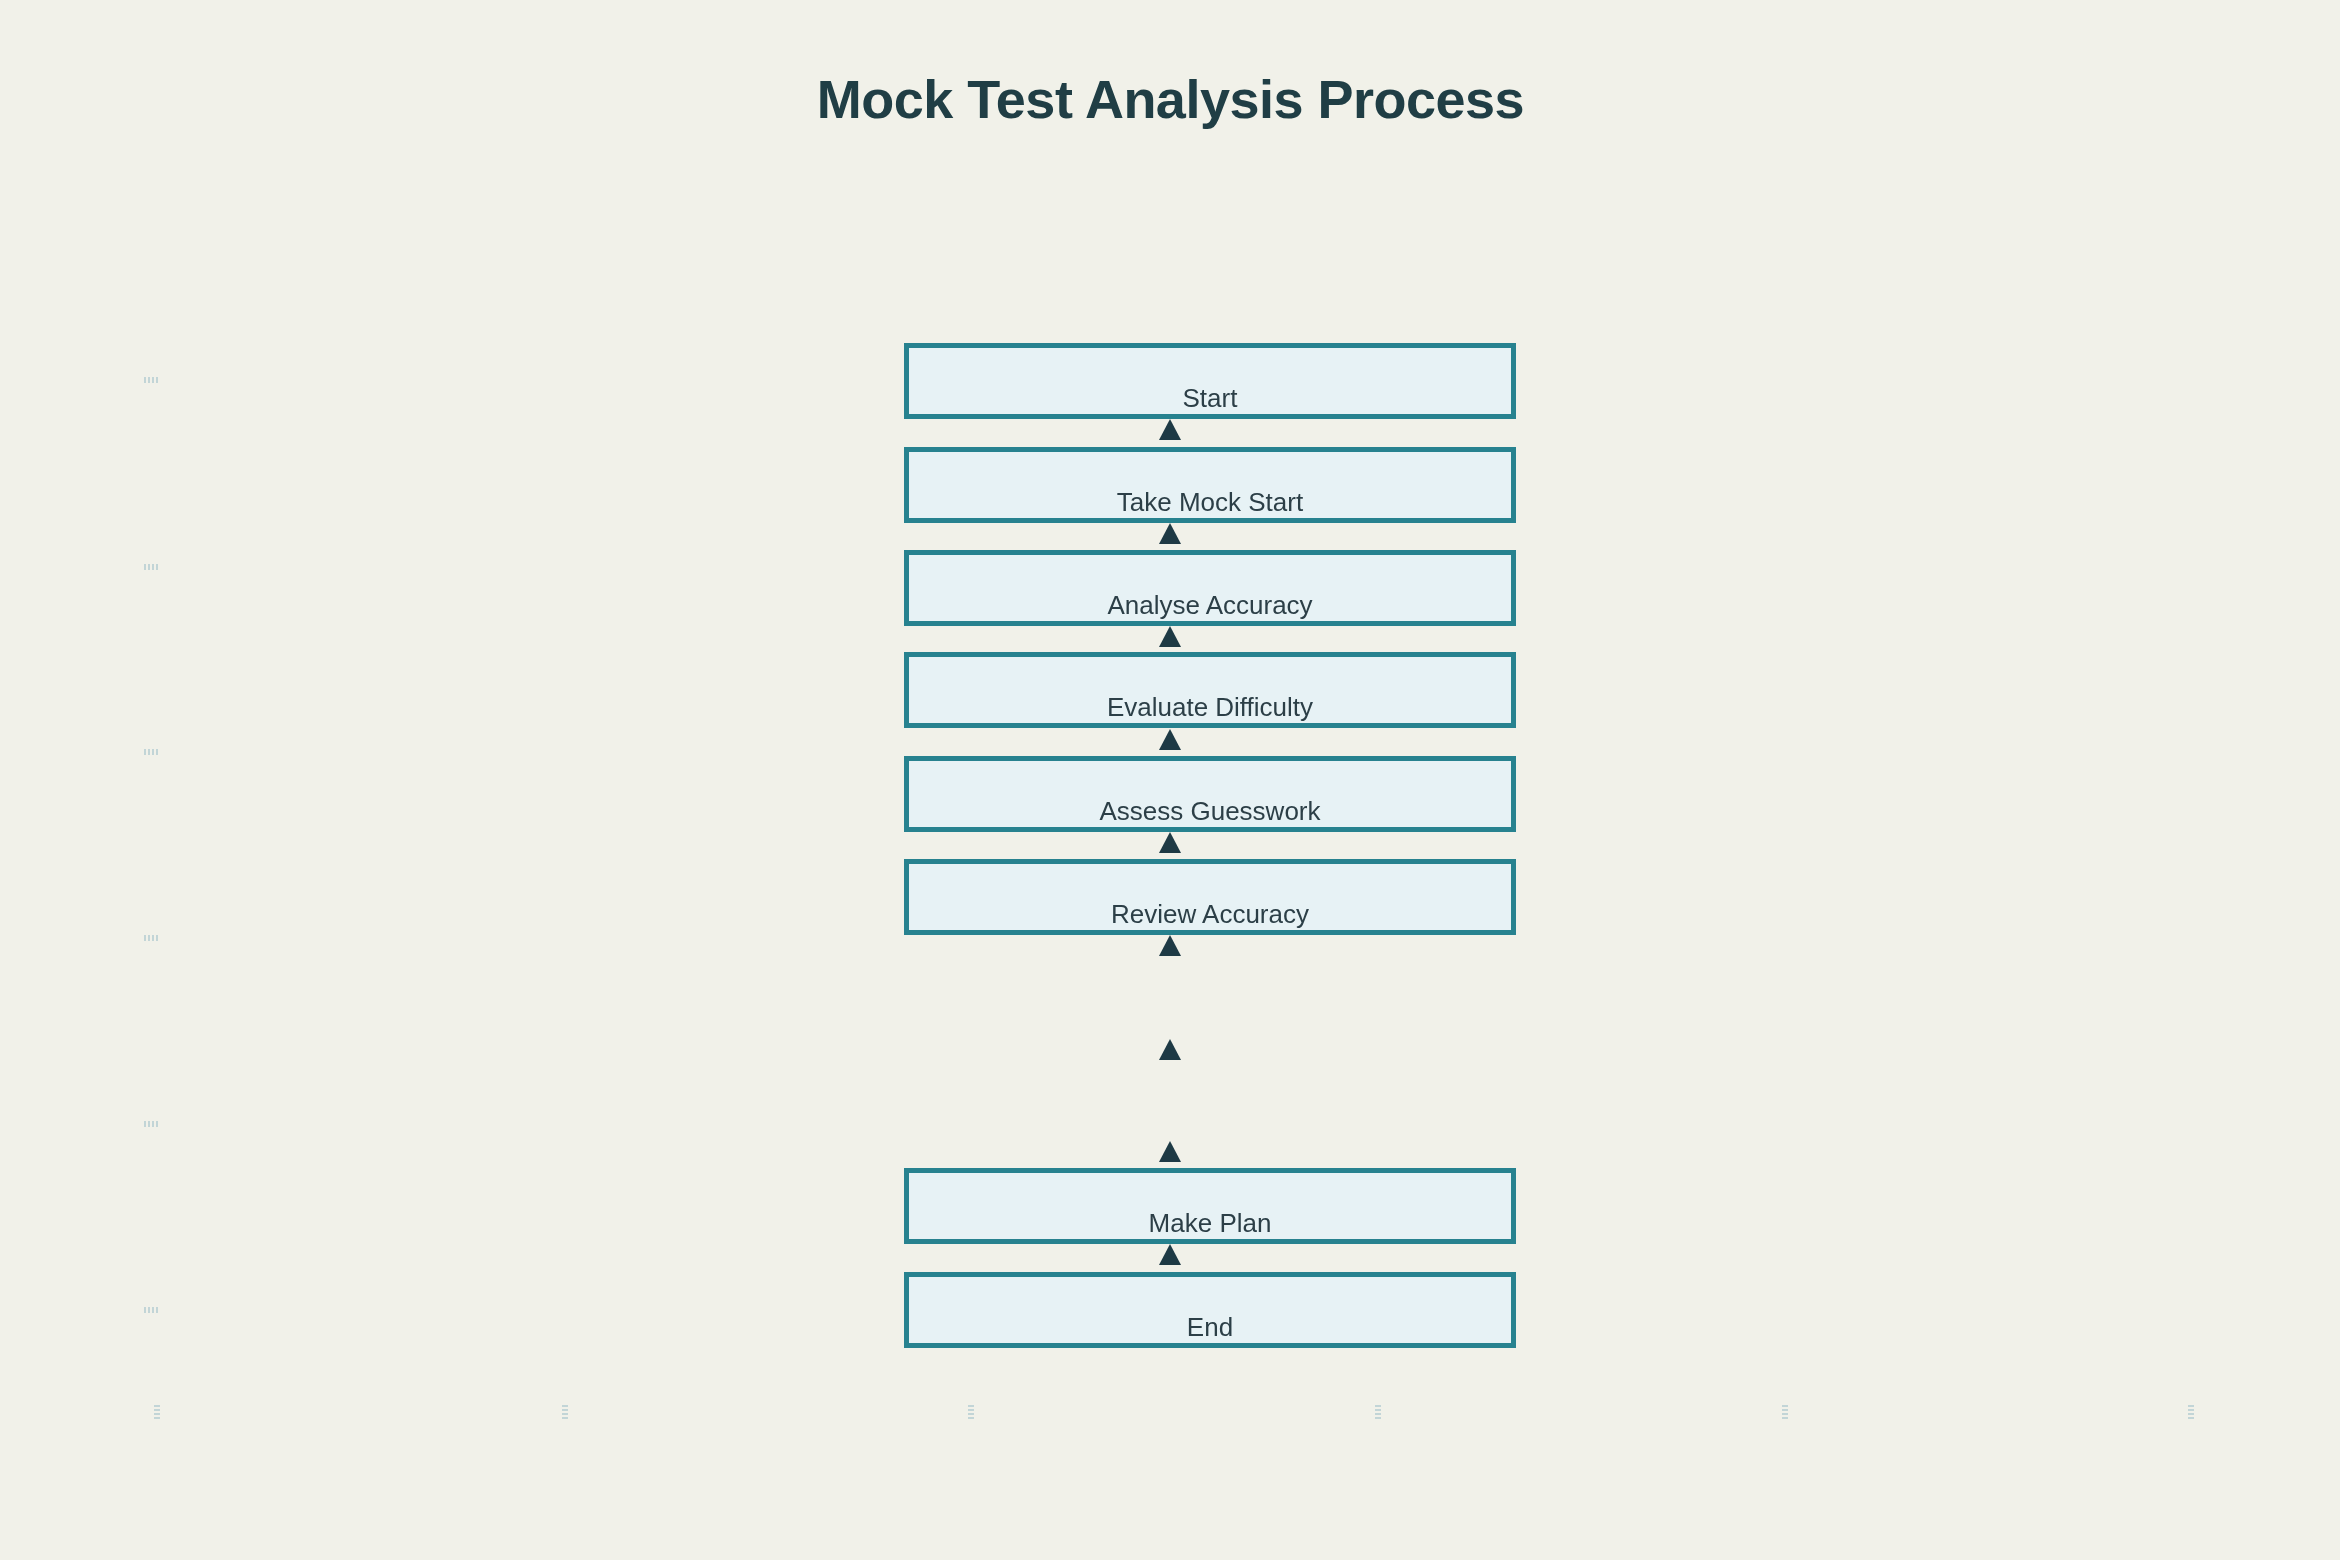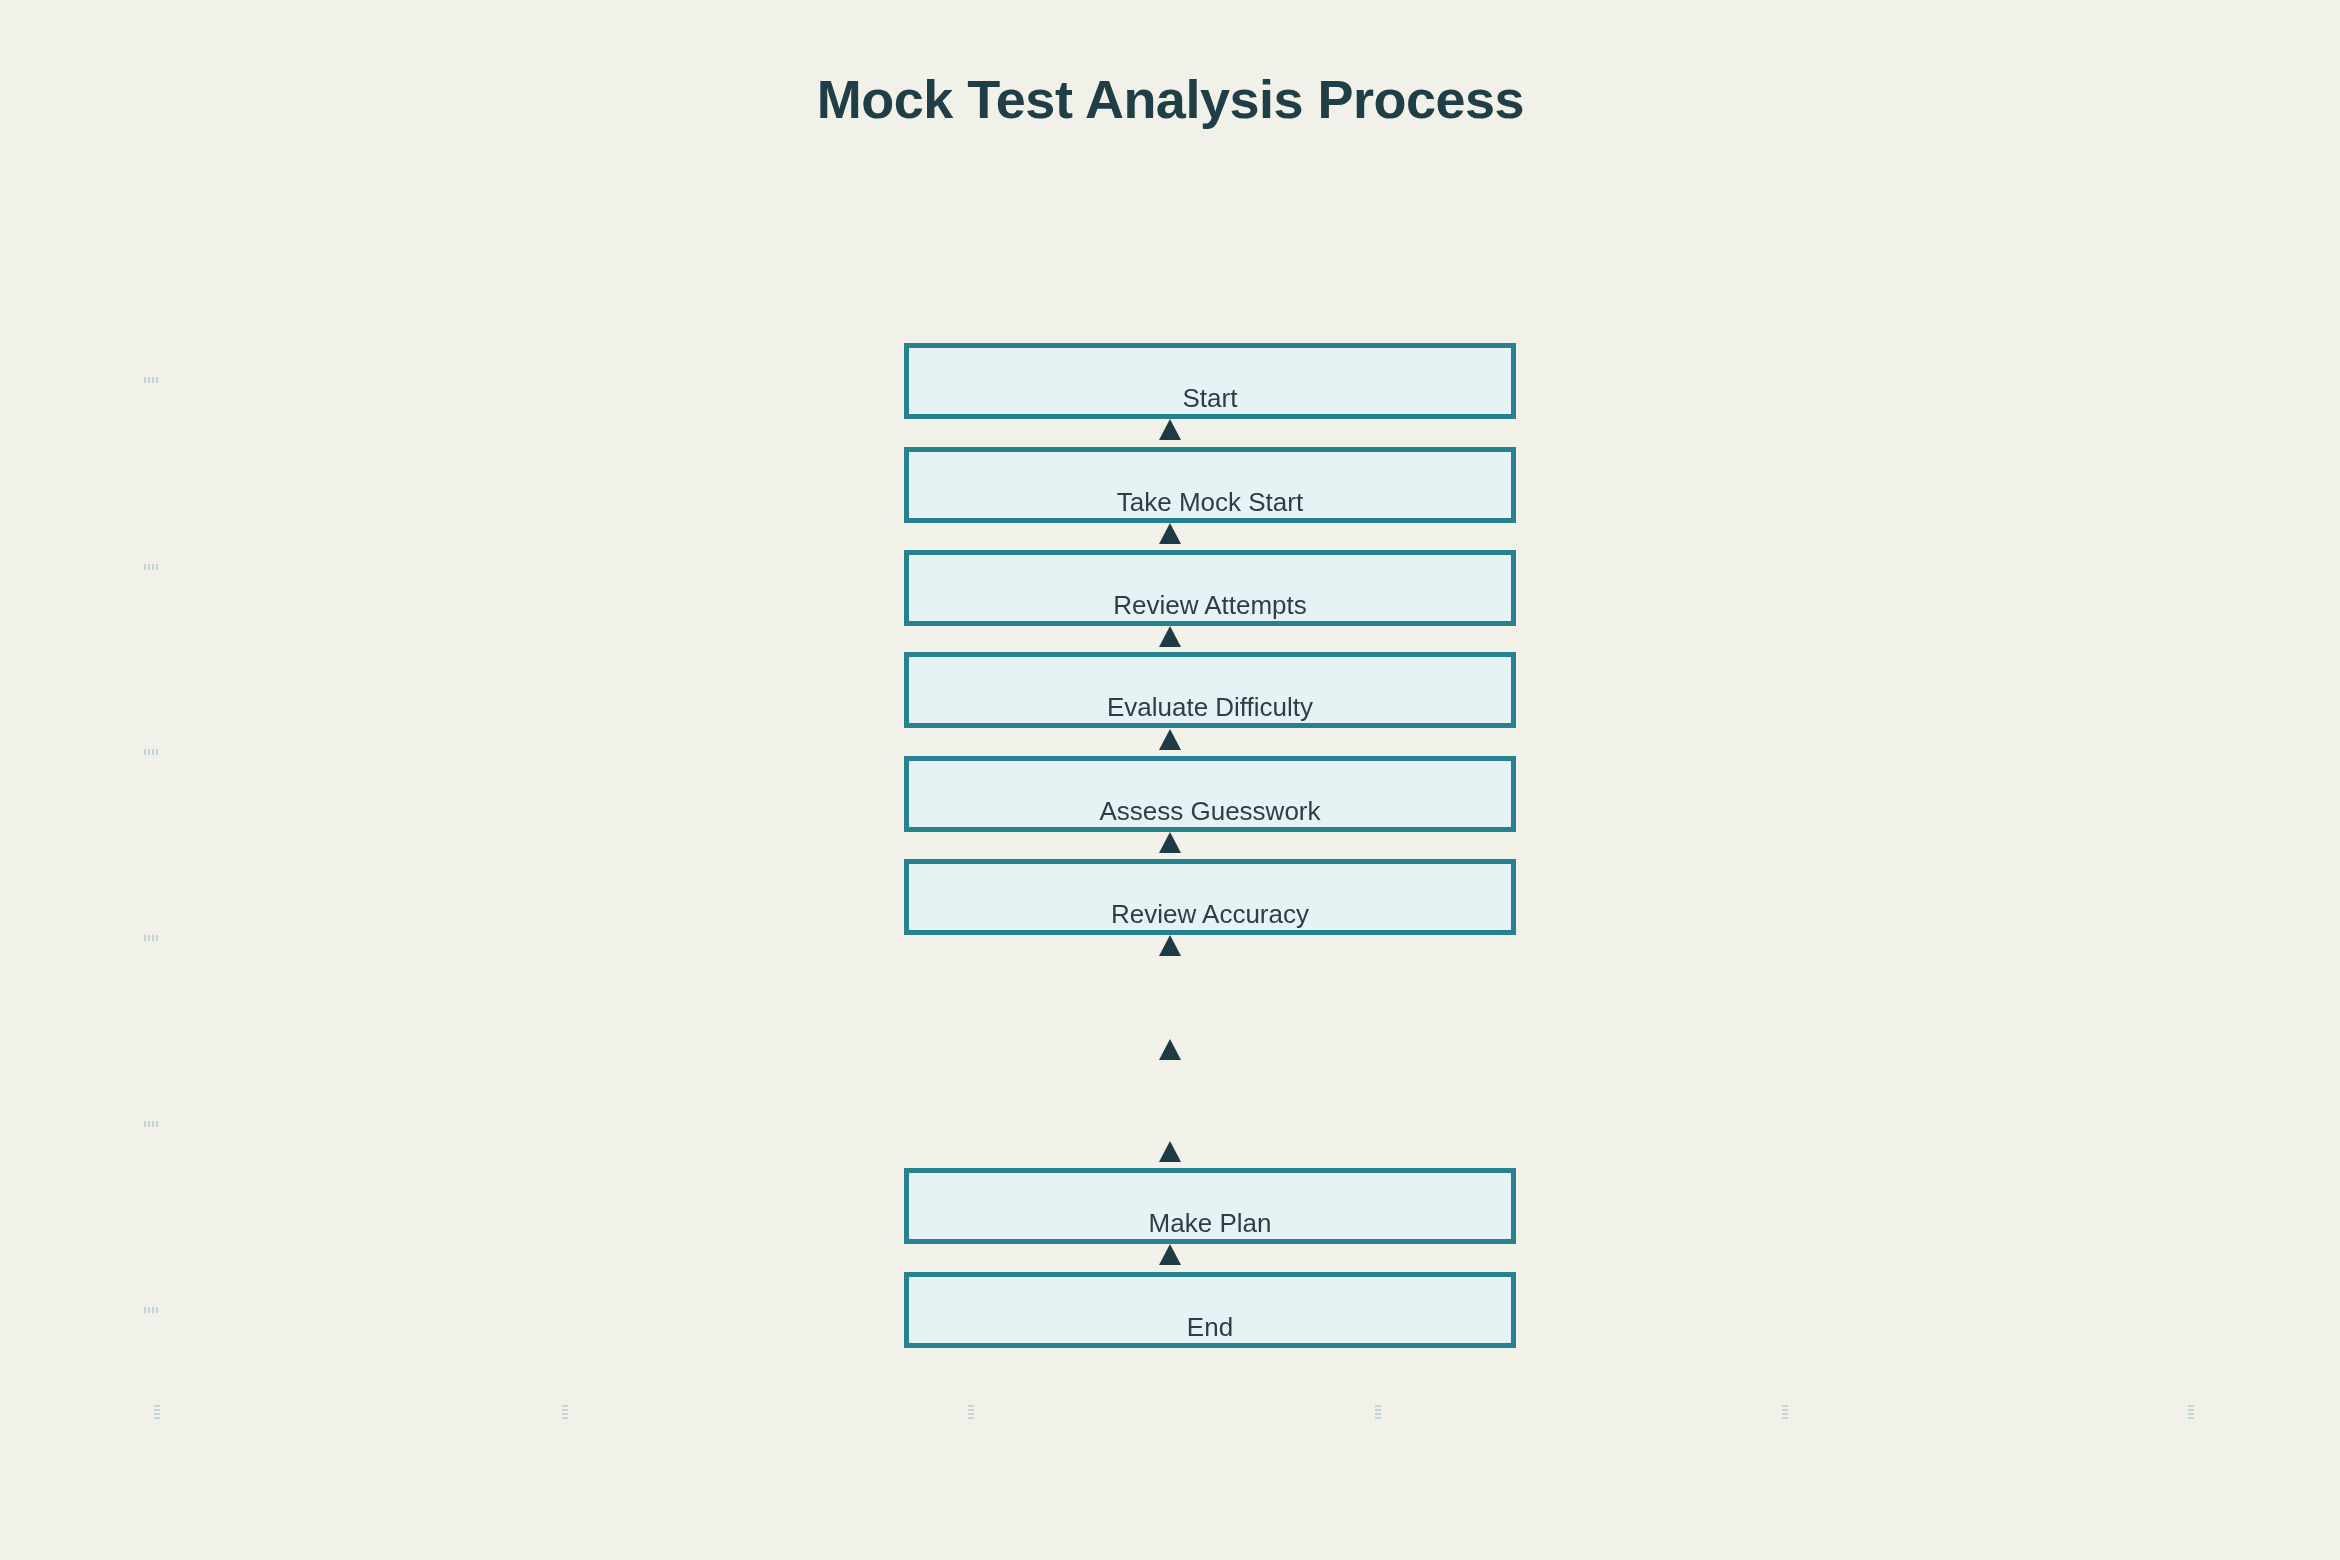--- a/index.html
+++ b/index.html
@@ -83,21 +83,21 @@
 
   <div class="diagram-title">Mock Test Analysis Process</div>
 
   <div class="node" style="top:343px">
     <span class="node-label">Start</span>
   </div>
   <div class="node" style="top:447px">
     <span class="node-label">Take Mock Start</span>
   </div>
   <div class="node" style="top:550px">
-    <span class="node-label">Review Attempts</span>
+    <span class="node-label">Analyse Accuracy</span>
   </div>
   <div class="node" style="top:652px">
     <span class="node-label">Evaluate Difficulty</span>
   </div>
   <div class="node" style="top:859px">
     <span class="node-label">Review Accuracy</span>
   </div>
   <div class="node" style="top:756px">
     <span class="node-label">Assess Guesswork</span>
   </div>

